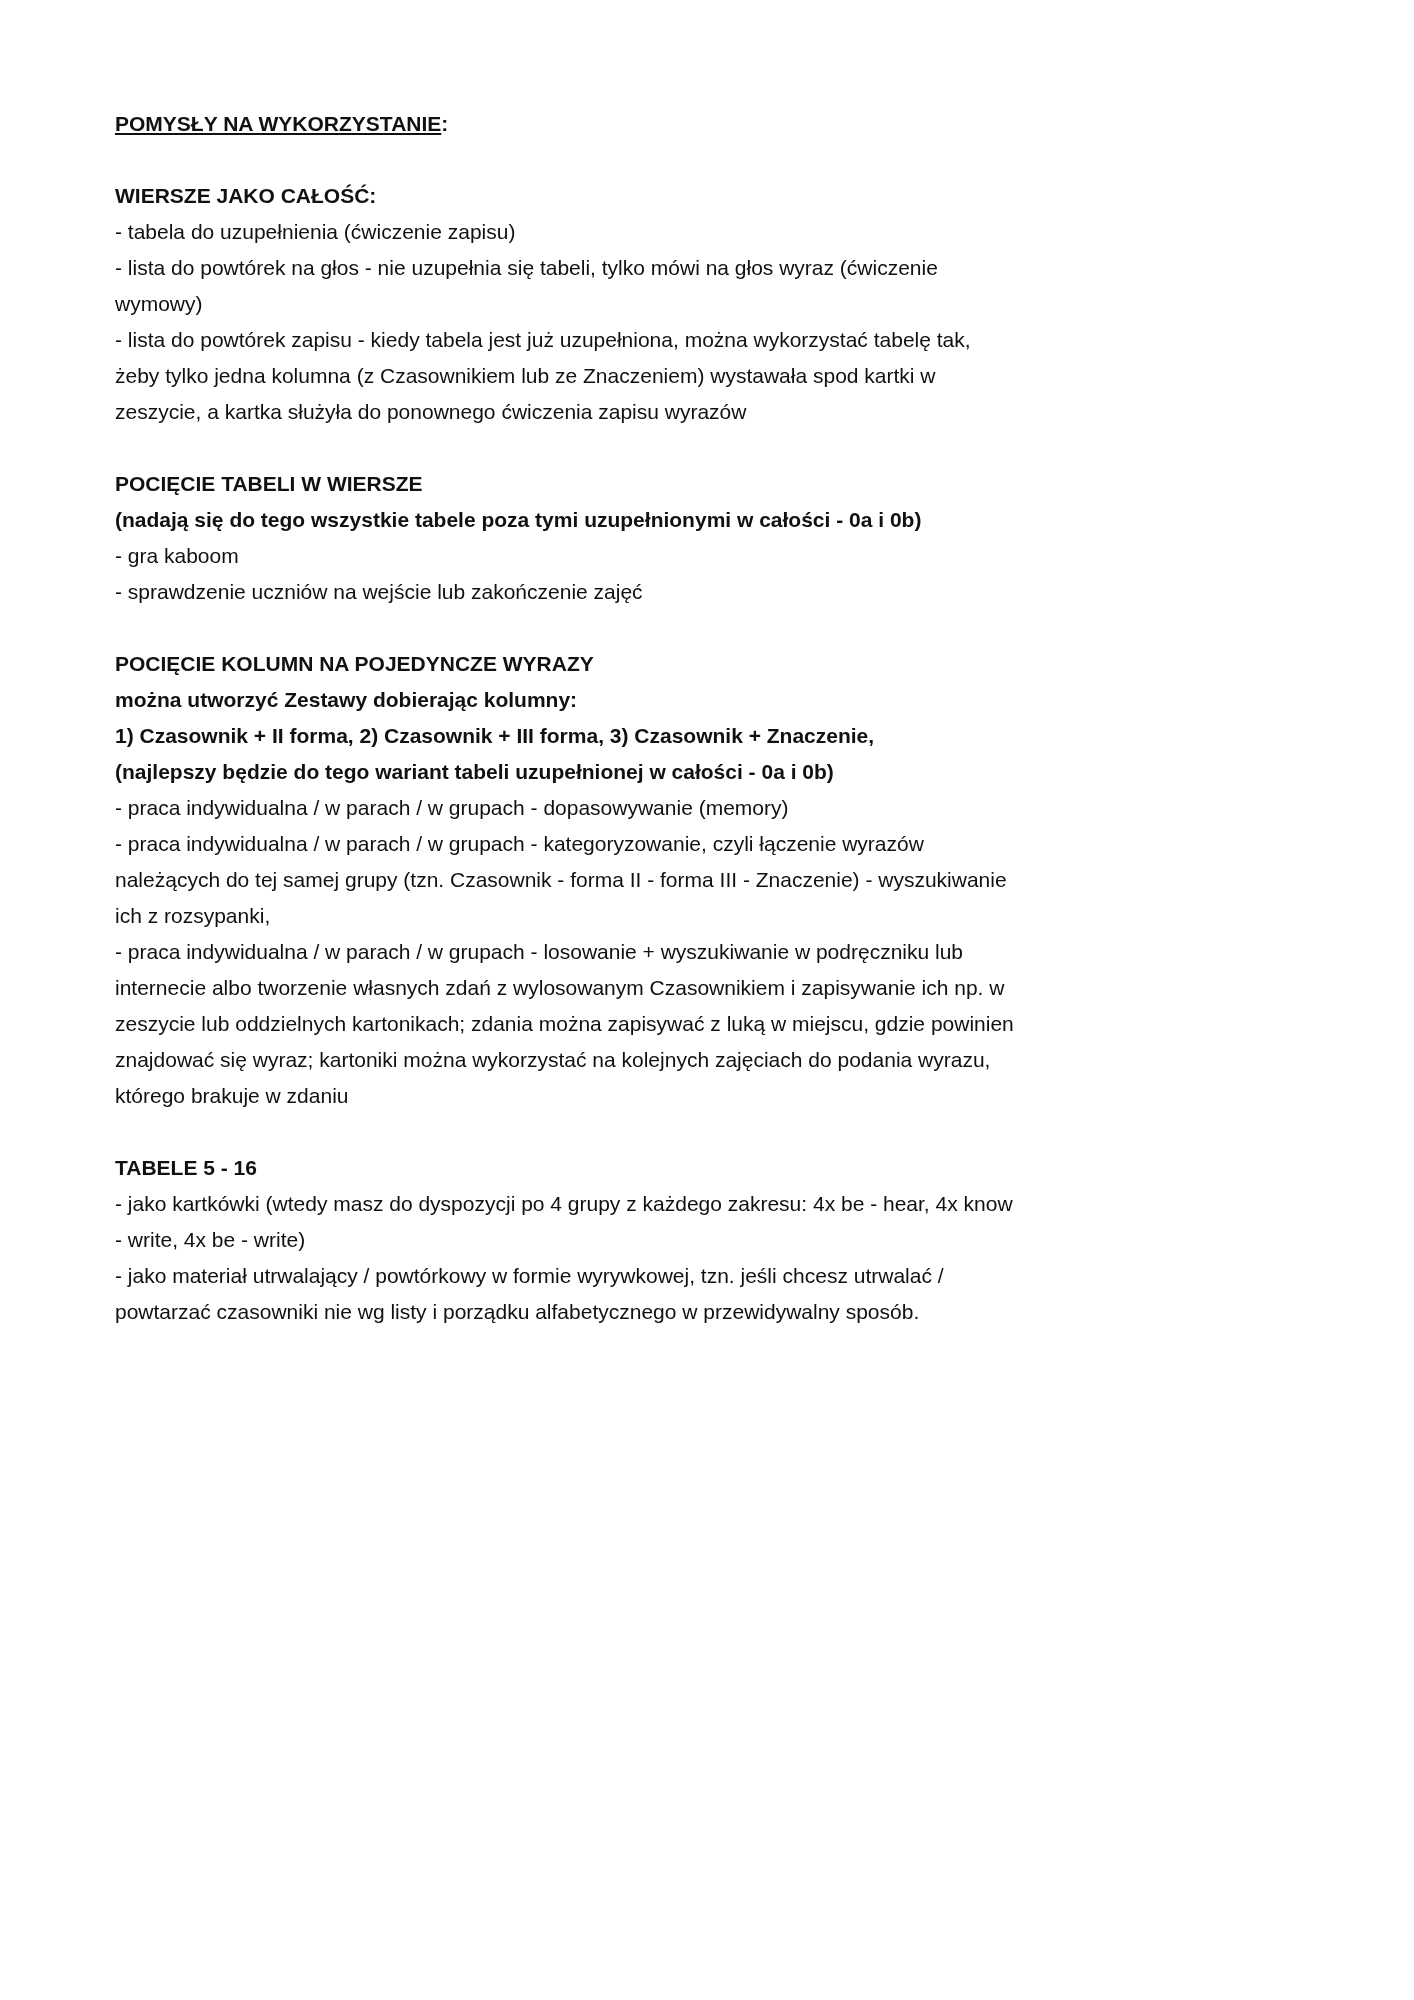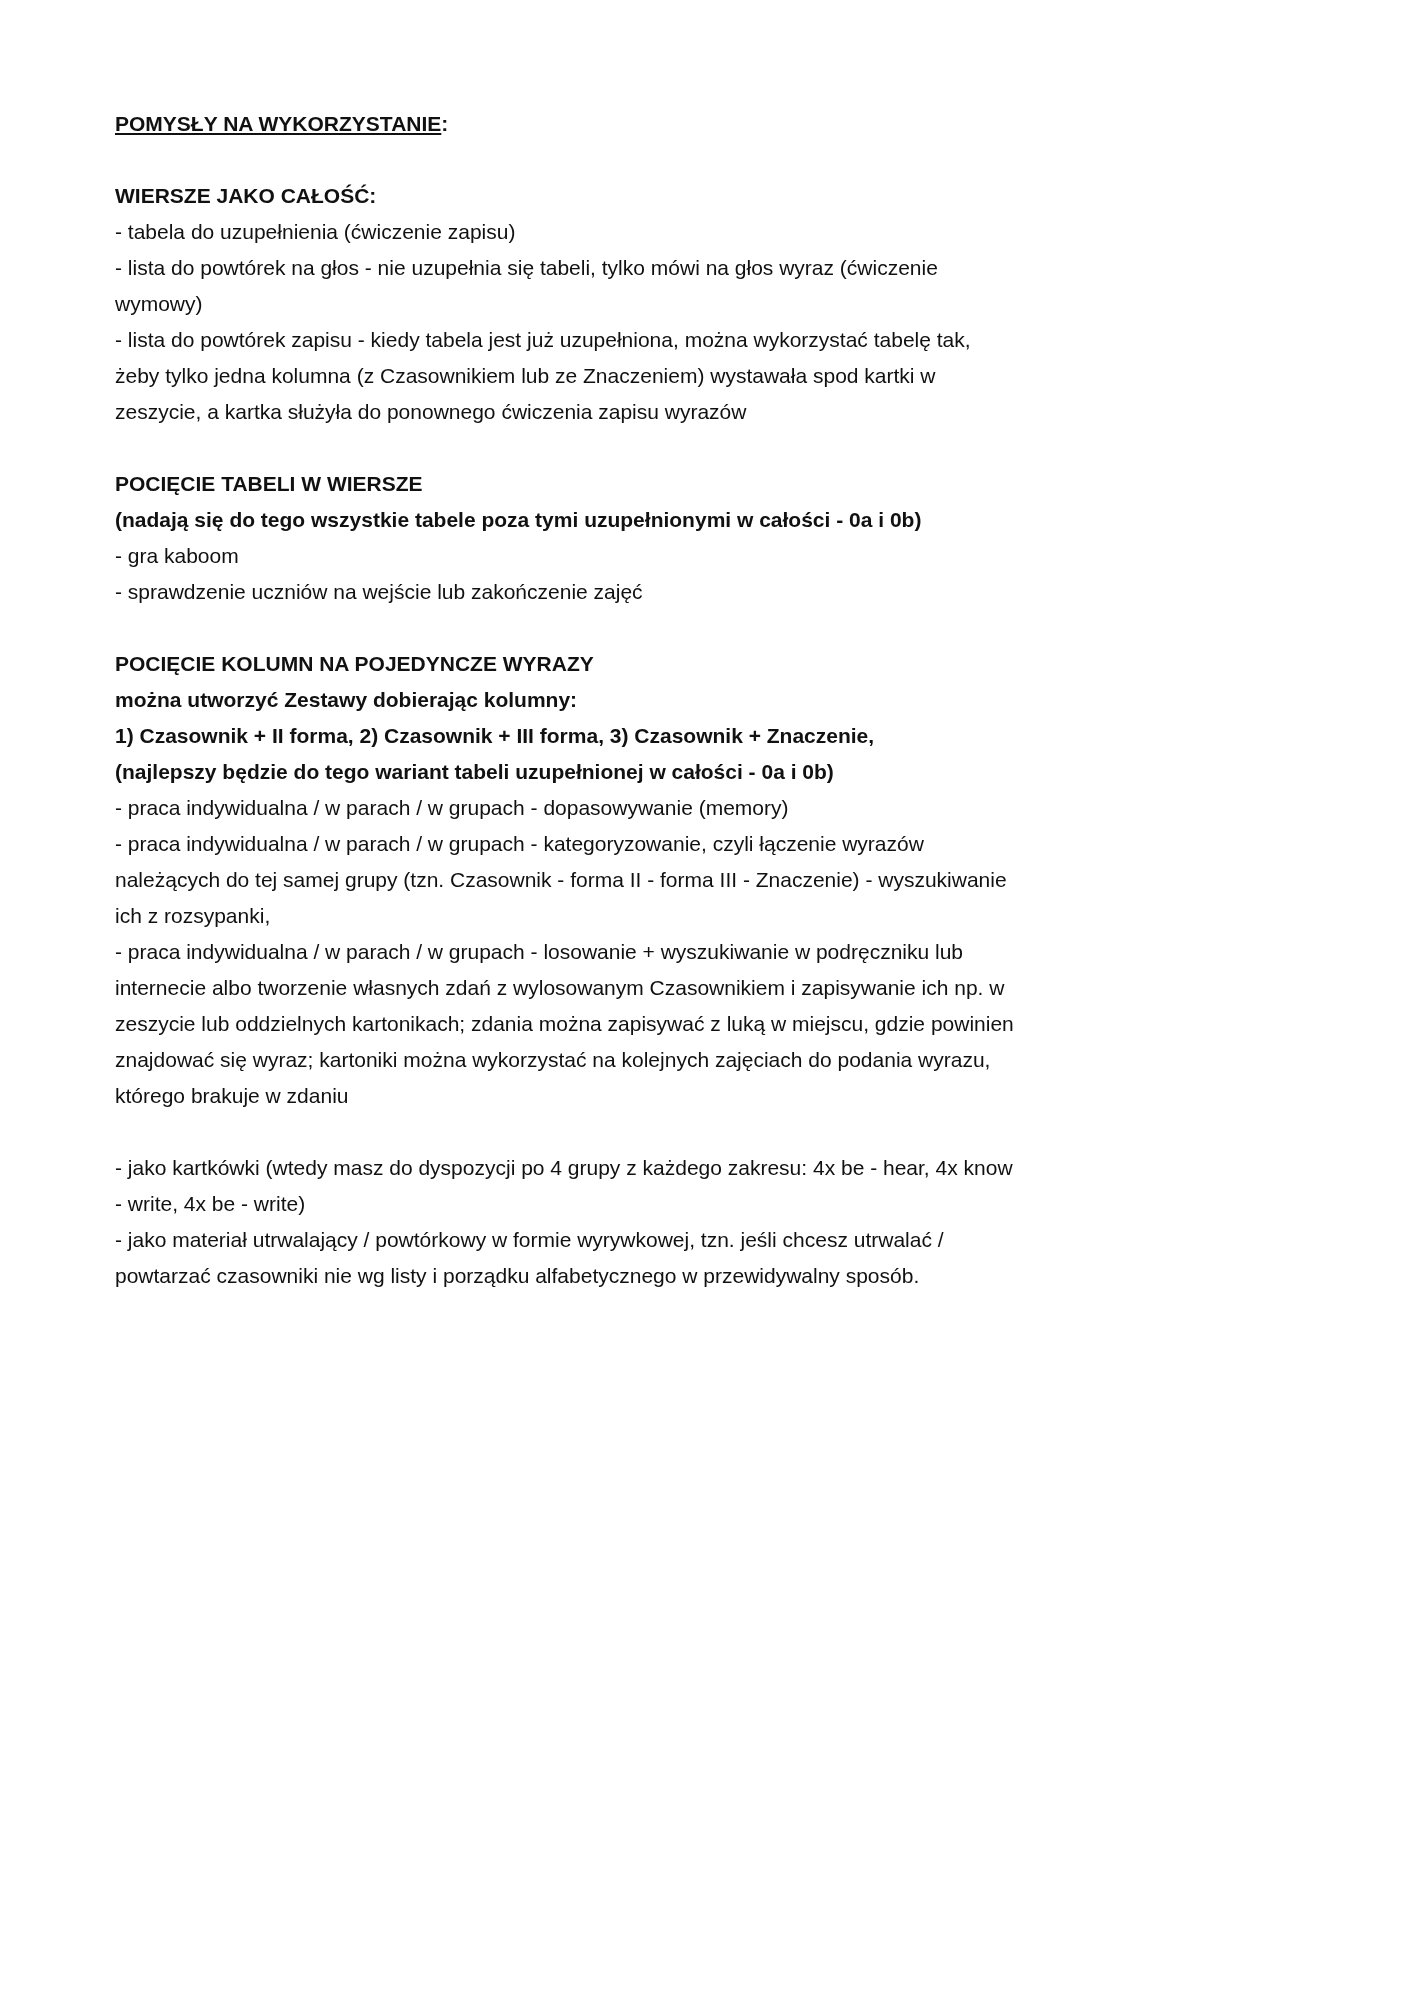--- a/index.html
+++ b/index.html
@@ -75,18 +75,19 @@
       <div class="section">
         <p class="heading">POCIĘCIE KOLUMN NA POJEDYNCZE WYRAZY</p>
         <p class="heading">można utworzyć Zestawy dobierając kolumny:</p>
         <p class="heading">1) Czasownik + II forma, 2) Czasownik + III forma, 3) Czasownik + Znaczenie,</p>
         <p class="heading">(najlepszy będzie do tego wariant tabeli uzupełnionej w całości - 0a i 0b)</p>
         <p class="body">- praca indywidualna / w parach / w grupach - dopasowywanie (memory)</p>
         <p class="body">- praca indywidualna / w parach / w grupach - kategoryzowanie, czyli łączenie wyrazów należących do tej samej grupy (tzn. Czasownik - forma II - forma III - Znaczenie) - wyszukiwanie ich z rozsypanki,</p>
         <p class="body">- praca indywidualna / w parach / w grupach - losowanie + wyszukiwanie w podręczniku lub internecie albo tworzenie własnych zdań z wylosowanym Czasownikiem i zapisywanie ich np. w zeszycie lub oddzielnych kartonikach; zdania można zapisywać z luką w miejscu, gdzie powinien znajdować się wyraz; kartoniki można wykorzystać na kolejnych zajęciach do podania wyrazu, którego brakuje w zdaniu</p>
       </div>
       <div class="section">
+        <p class="heading">TABELE 5 - 16</p>
         <p class="body">- jako kartkówki (wtedy masz do dyspozycji po 4 grupy z każdego zakresu: 4x be - hear, 4x know - write, 4x be - write)</p>
         <p class="body">- jako materiał utrwalający / powtórkowy w formie wyrywkowej, tzn. jeśli chcesz utrwalać / powtarzać czasowniki nie wg listy i porządku alfabetycznego w przewidywalny sposób.</p>
       </div>
     </div>
   <div class="footer" style="color: #a21caf; font-family: Liberation Serif, serif;">LINGOBORDY</div>
 </div>
 
 </body></html>

